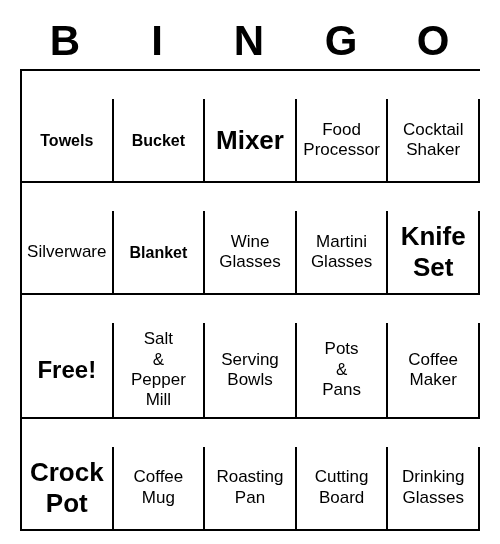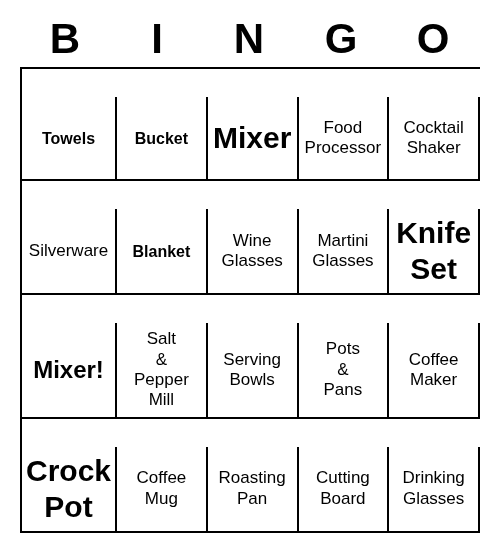--- a/index.html
+++ b/index.html
@@ -42,21 +42,21 @@
       justify-content: center;
       text-align: center;
       padding: 6px 4px;
       font-family: Arial, sans-serif;
       margin-top: 28px;
     }
     .cell-text {
       line-height: 1.2;
     }
     .size-large {
-      font-size: 30px;
+      font-size: 26px;
       font-weight: bold;
     }
     .size-medium {
       font-size: 16px;
       font-weight: bold;
     }
     .size-small {
       font-size: 17px;
     }
     .free-cell {
@@ -100,21 +100,21 @@
       <div class="bingo-cell">
         <span class="cell-text size-small">Wine<br>Glasses</span>
       </div>
       <div class="bingo-cell">
         <span class="cell-text size-small">Martini<br>Glasses</span>
       </div>
       <div class="bingo-cell">
         <span class="cell-text size-large">Knife<br>Set</span>
       </div>
       <div class="bingo-cell">
-        <span class="cell-text free-cell">Mixer!</span>
+        <span class="cell-text free-cell">Free!</span>
       </div>
       <div class="bingo-cell">
         <span class="cell-text size-small">Salt<br>&amp;<br>Pepper<br>Mill</span>
       </div>
       <div class="bingo-cell">
         <span class="cell-text size-small">Serving<br>Bowls</span>
       </div>
       <div class="bingo-cell">
         <span class="cell-text size-small">Pots<br>&amp;<br>Pans</span>
       </div>

